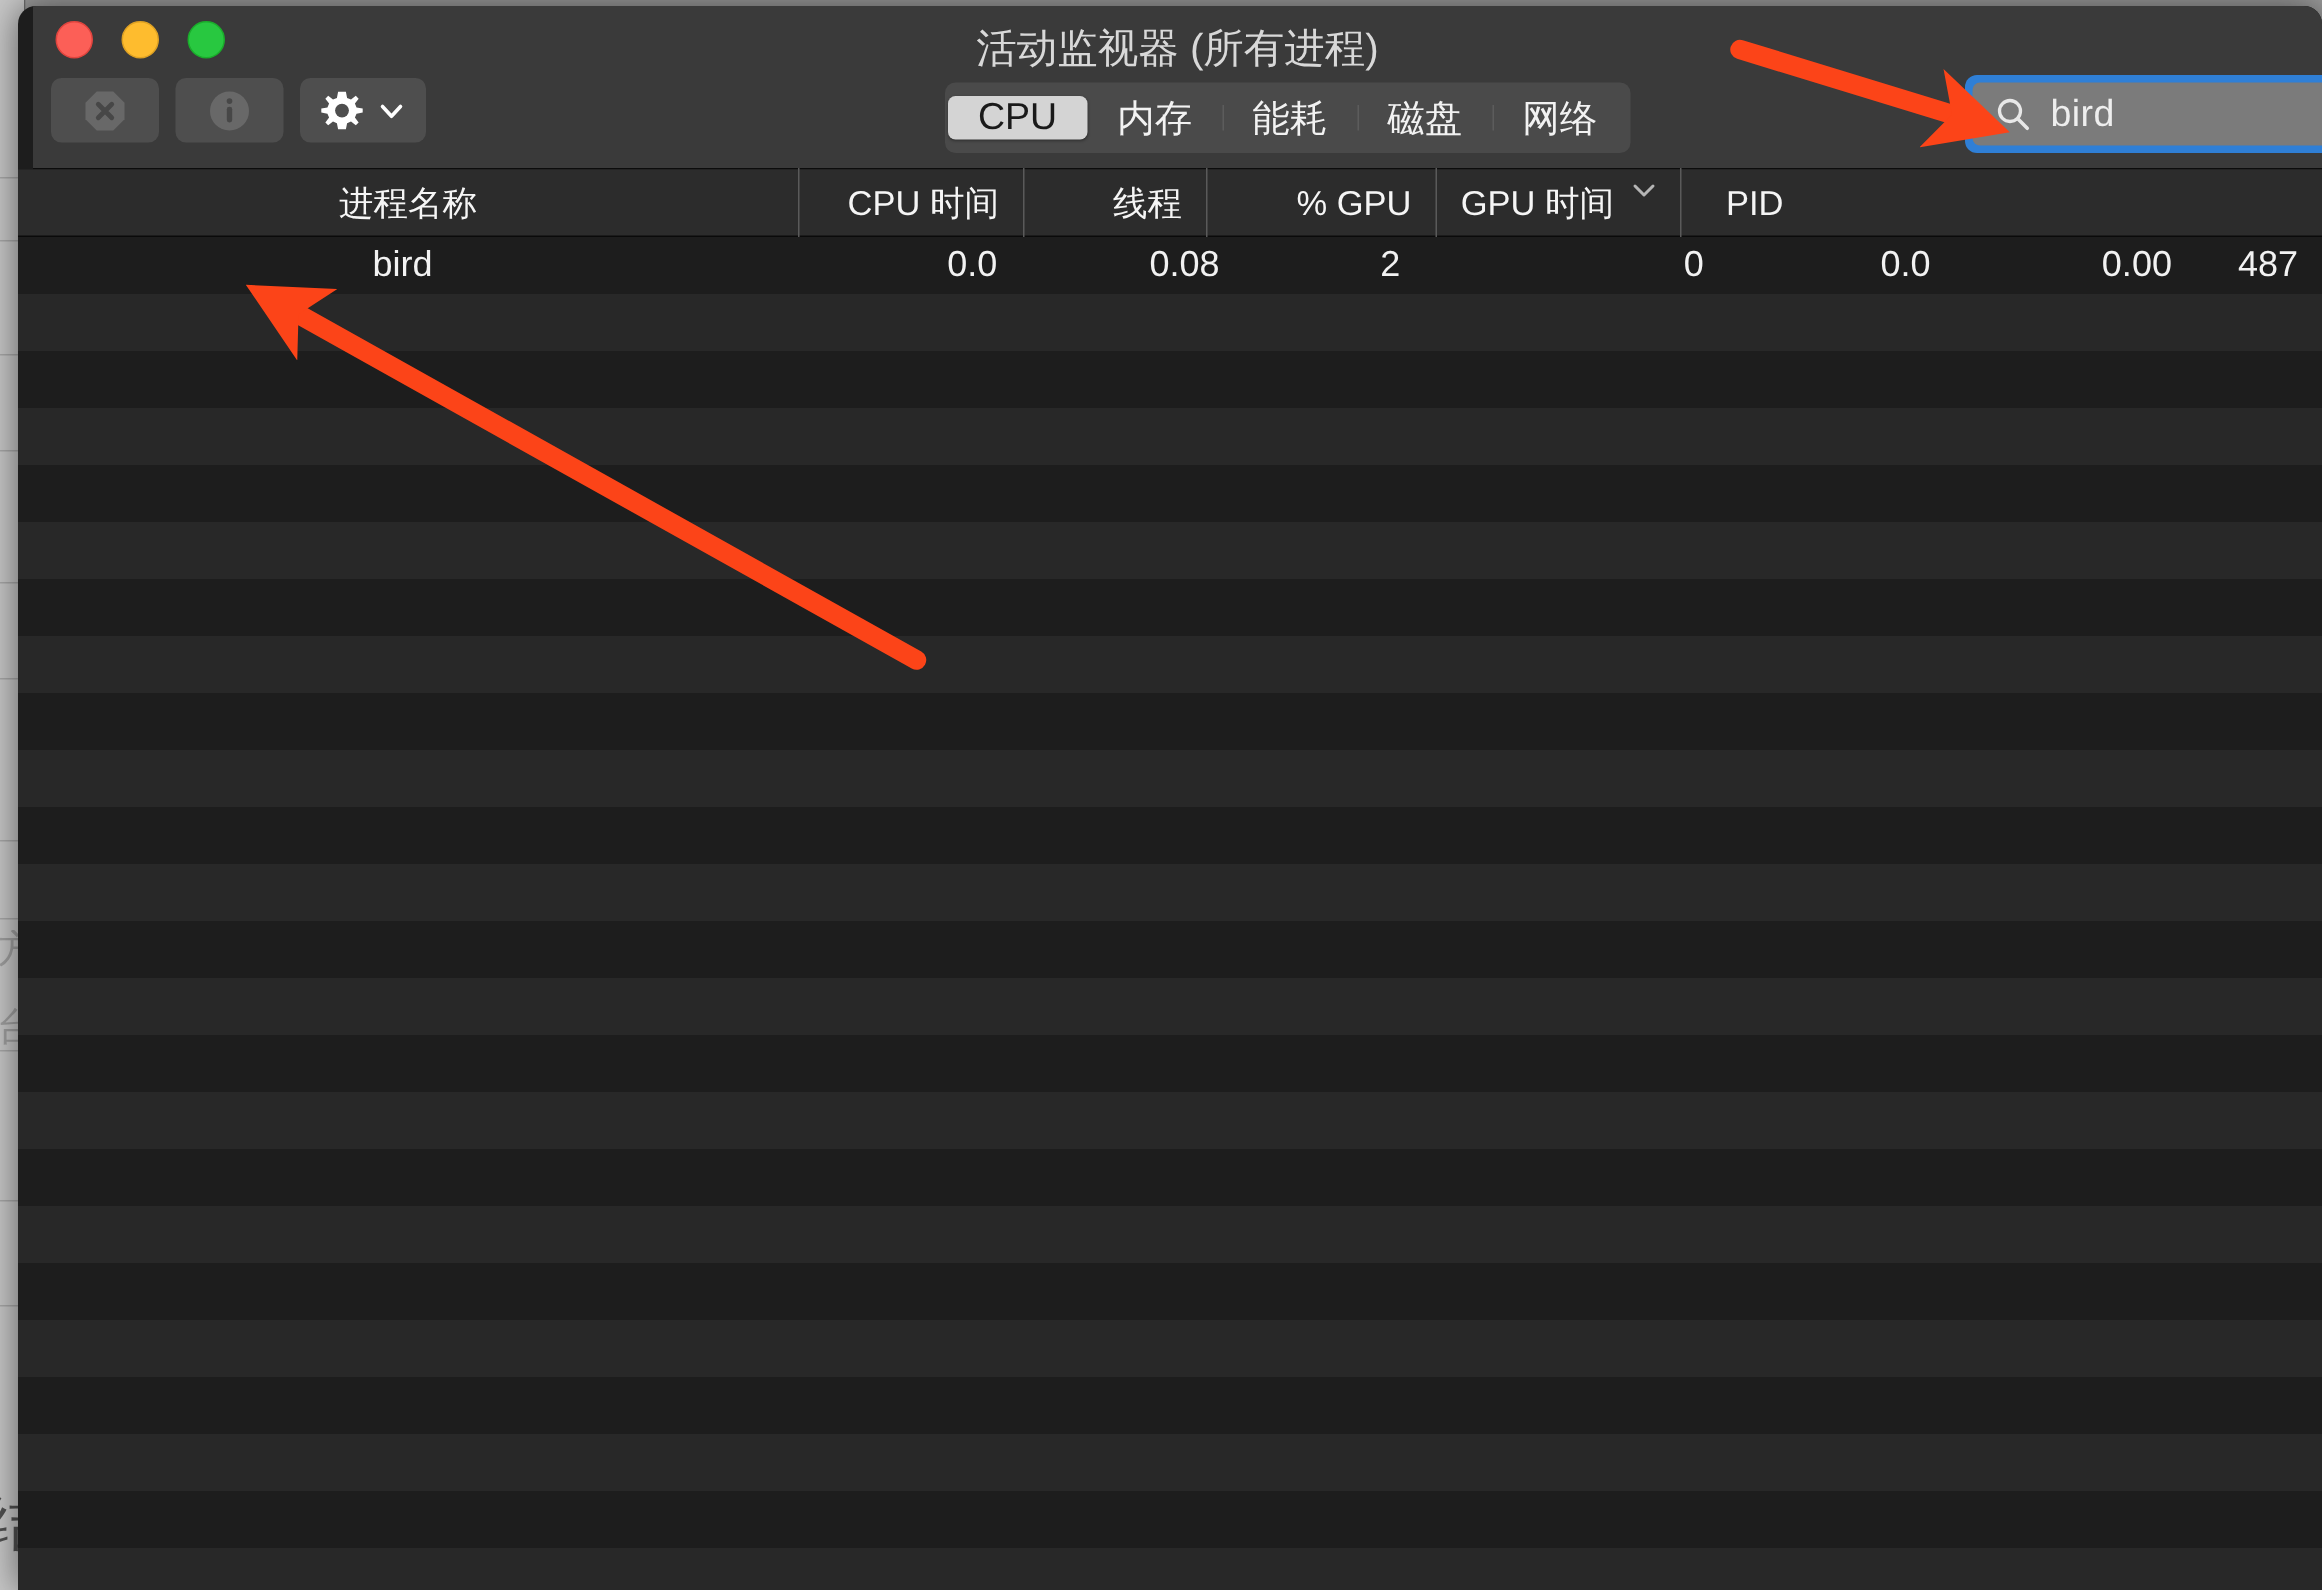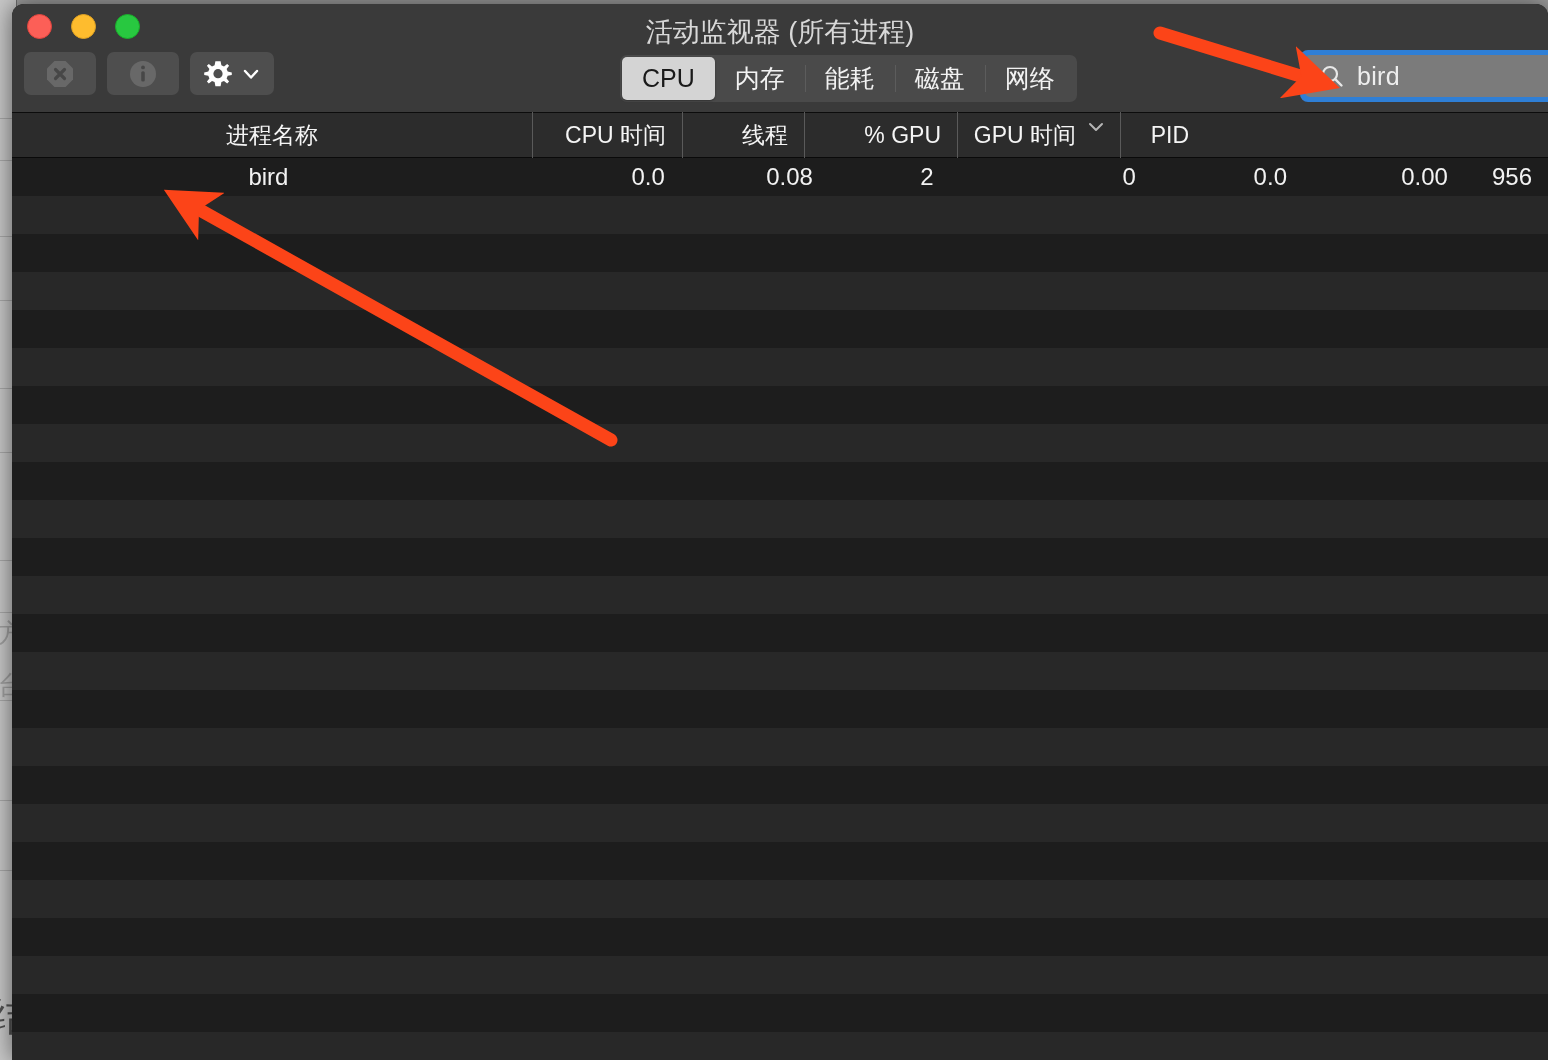--- a/index.html
+++ b/index.html
@@ -69,20 +69,21 @@
     overflow: hidden;
     box-shadow: 0 0 24px rgba(0,0,0,0.55);
   }
 
   
   .titlebar {
     position: relative;
     height: 108px;
     background: #3a3a3a;
     border-bottom: 1px solid #0c0c0c;
+    margin-left: 10px;
   }
   .traffic {
     position: absolute;
     left: 15px;
     top: 10px;
     display: flex;
     gap: 19px;
   }
   .light {
     width: 25px; height: 25px;
@@ -118,20 +119,21 @@
   .tabgroup {
     position: absolute;
     left: 608px;
     top: 51px;
     height: 47px;
     display: flex;
     background: #4a4a4a;
     border-radius: 7px;
     padding: 2px;
     box-sizing: border-box;
+    align-items: center;
   }
   .tab {
     display: flex;
     align-items: center;
     justify-content: center;
     color: #f2f2f2;
     font-size: 25px;
     border-radius: 5px;
     padding: 0 20px;
     position: relative;
@@ -369,21 +371,21 @@
 
     <div class="rows" id="table-rows">
         <div class="trow odd">
           <div class="td c-name name">bird</div>
           <div class="td c-cpu right">0.0</div>
           <div class="td c-cputime right">0.08</div>
           <div class="td c-thread right">2</div>
           <div class="td c-idle right">0</div>
           <div class="td c-gpu right">0.0</div>
           <div class="td c-gputime right">0.00</div>
-          <div class="td c-pid right">956</div>
+          <div class="td c-pid right">487</div>
         </div>
         <div class="trow even">
           <div class="td c-name name"></div>
           <div class="td c-cpu right"></div>
           <div class="td c-cputime right"></div>
           <div class="td c-thread right"></div>
           <div class="td c-idle right"></div>
           <div class="td c-gpu right"></div>
           <div class="td c-gputime right"></div>
           <div class="td c-pid right"></div>

